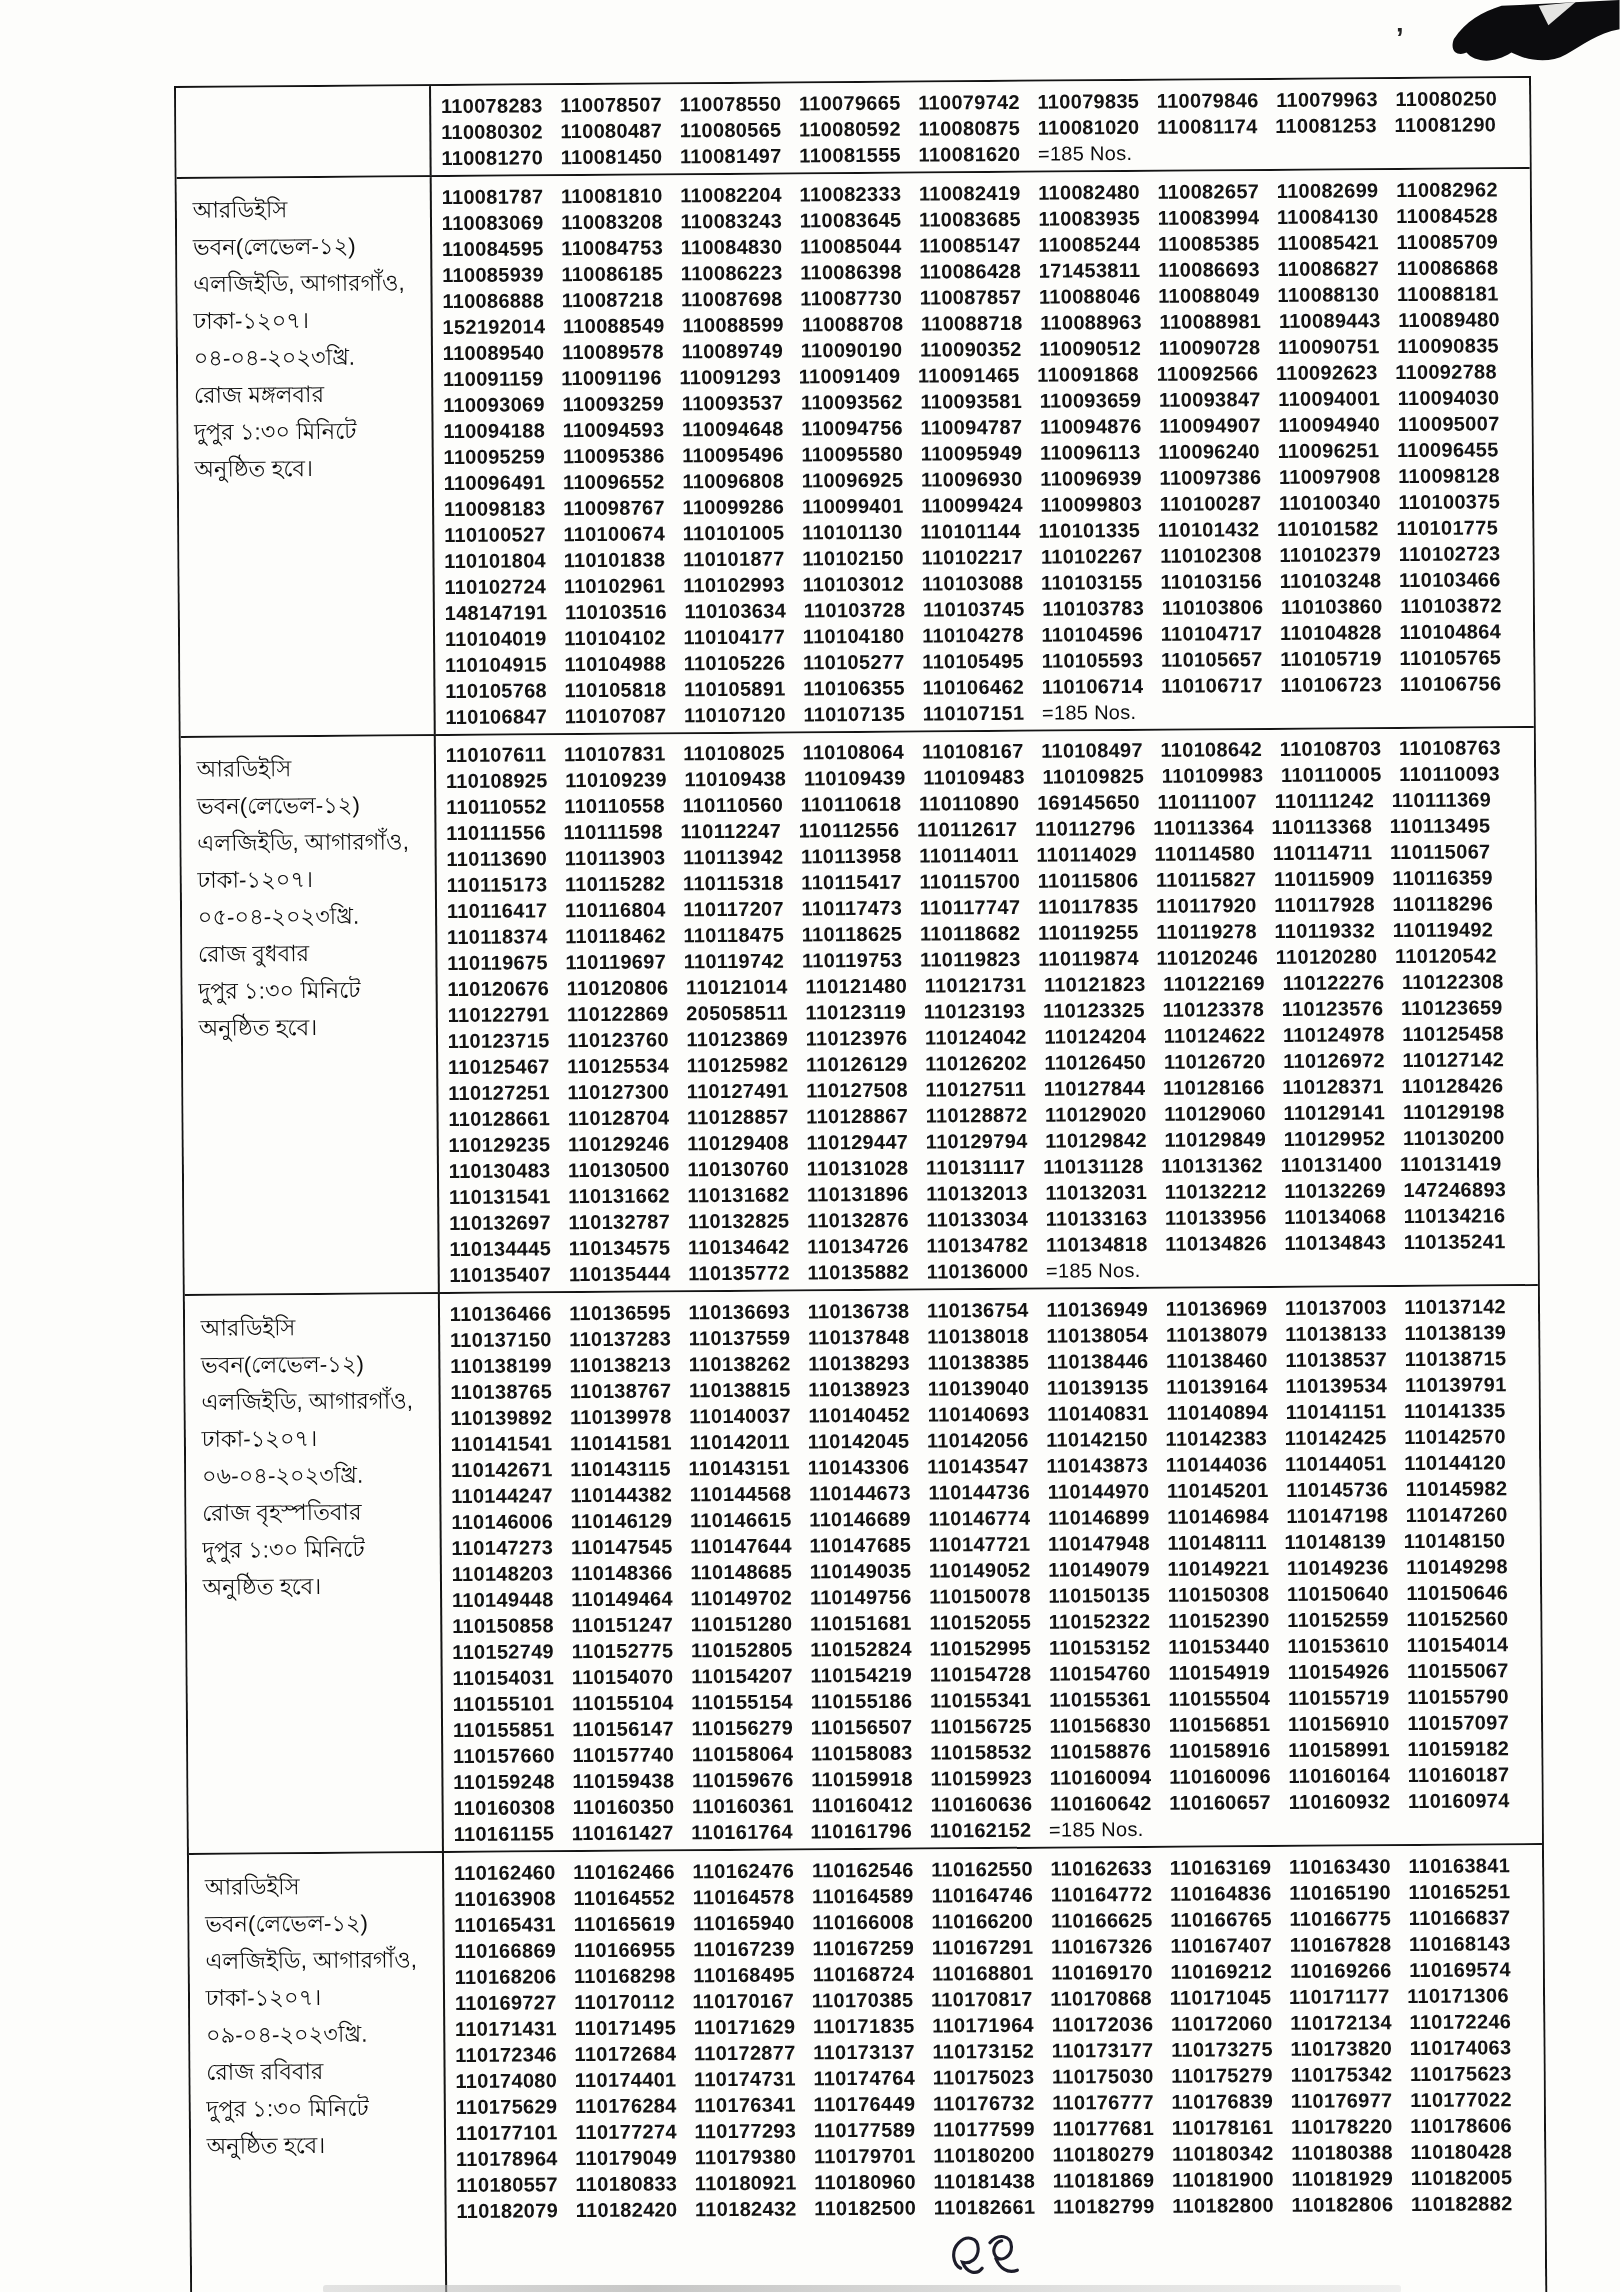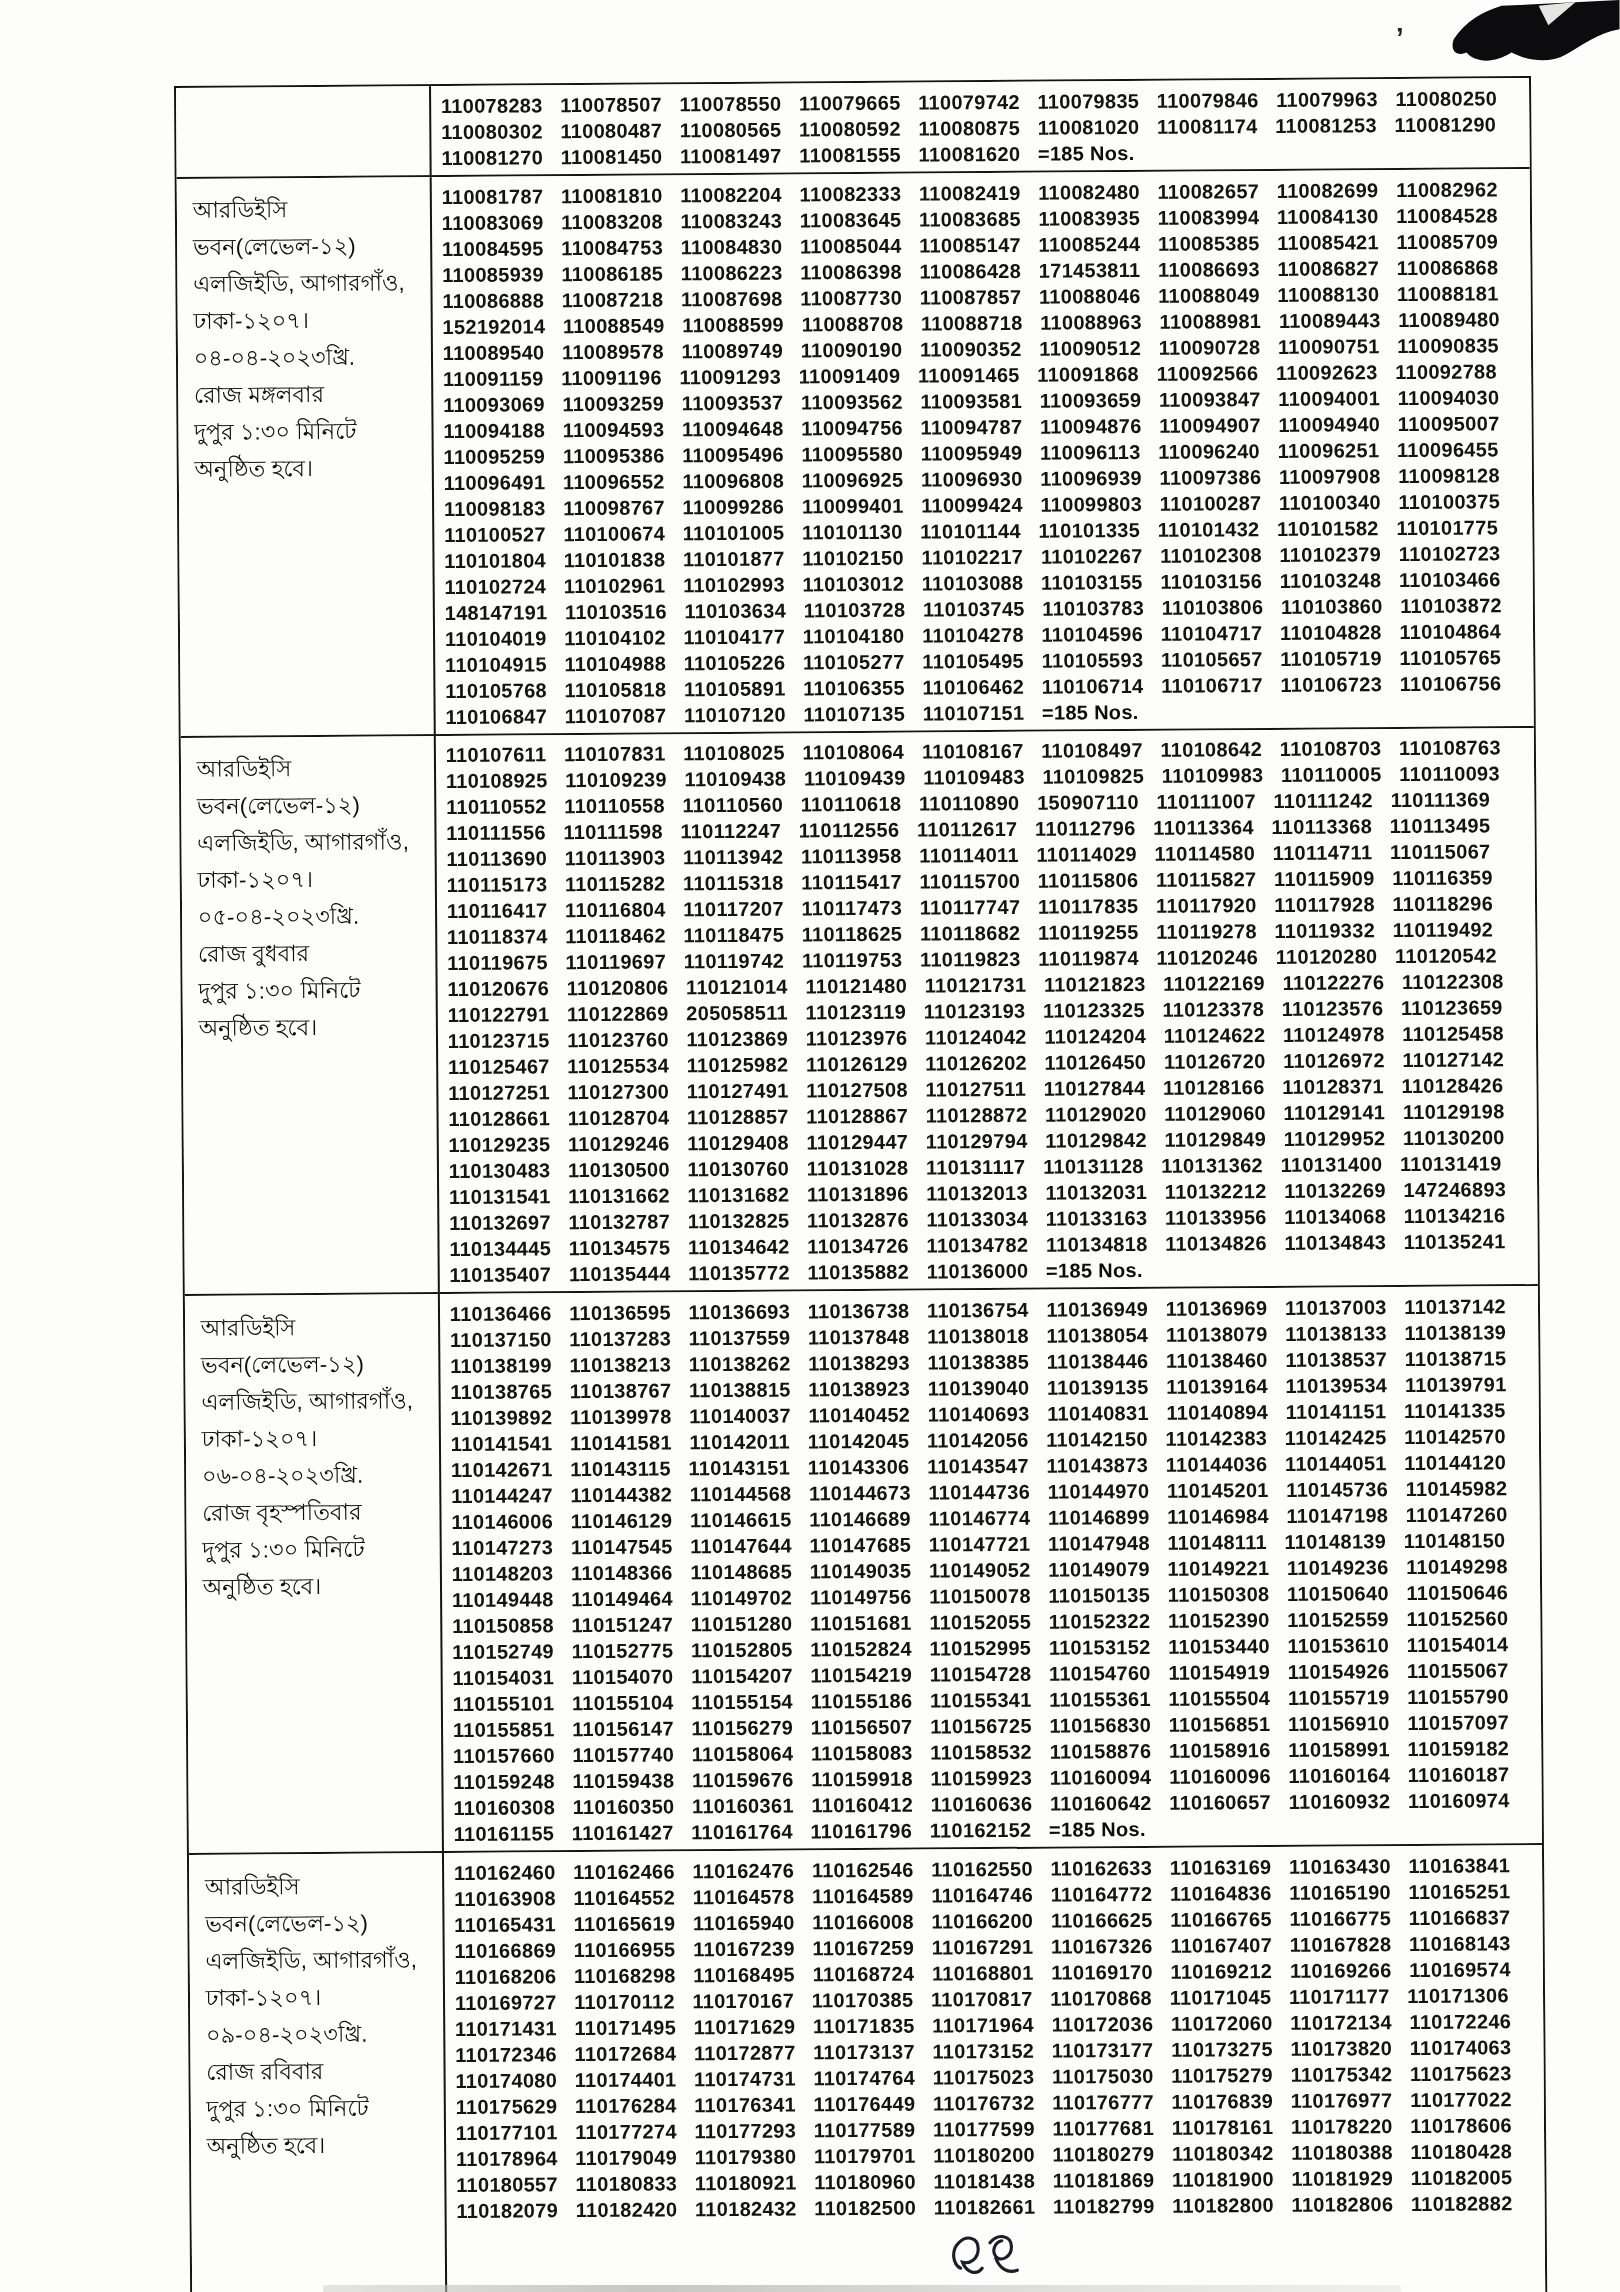--- a/index.html
+++ b/index.html
@@ -28,21 +28,21 @@
   .numbers-cell{
     flex:1;box-sizing:border-box;
     padding:6.9px 0 3.9px 9.8px;overflow:hidden;
   }
   .num-line{
     display:flex;gap:17.6px;white-space:nowrap;
     font-size:20px;font-weight:bold;letter-spacing:0.3px;
     line-height:26px;color:#131313;
   }
   .num{display:inline-block;}
-  .count-label{font-weight:bold;color:#0c0c0c;}
+  .count-label{font-weight:normal;color:#0c0c0c;}
   .corner-art{position:absolute;left:1392px;top:0;}
   .apostrophe-mark{
     position:absolute;left:1396px;top:21.6px;
     font-size:27.4px;color:#222;font-weight:bold;
   }
   .signature-art{position:absolute;left:943px;top:2225px;}
   .bottom-smear{
     position:absolute;left:323px;top:2285px;width:1078px;height:7.8px;
     background:linear-gradient(90deg,#cfcfcf,#9a9a9a 30%,#c9c9c9 70%,#e4e4e4);
     opacity:.55;border-radius:2.9px;
@@ -372,21 +372,21 @@
               <span class="num">110109983</span>
               <span class="num">110110005</span>
               <span class="num">110110093</span>
             </div>
             <div class="num-line">
               <span class="num">110110552</span>
               <span class="num">110110558</span>
               <span class="num">110110560</span>
               <span class="num">110110618</span>
               <span class="num">110110890</span>
-              <span class="num">150907110</span>
+              <span class="num">169145650</span>
               <span class="num">110111007</span>
               <span class="num">110111242</span>
               <span class="num">110111369</span>
             </div>
             <div class="num-line">
               <span class="num">110111556</span>
               <span class="num">110111598</span>
               <span class="num">110112247</span>
               <span class="num">110112556</span>
               <span class="num">110112617</span>

